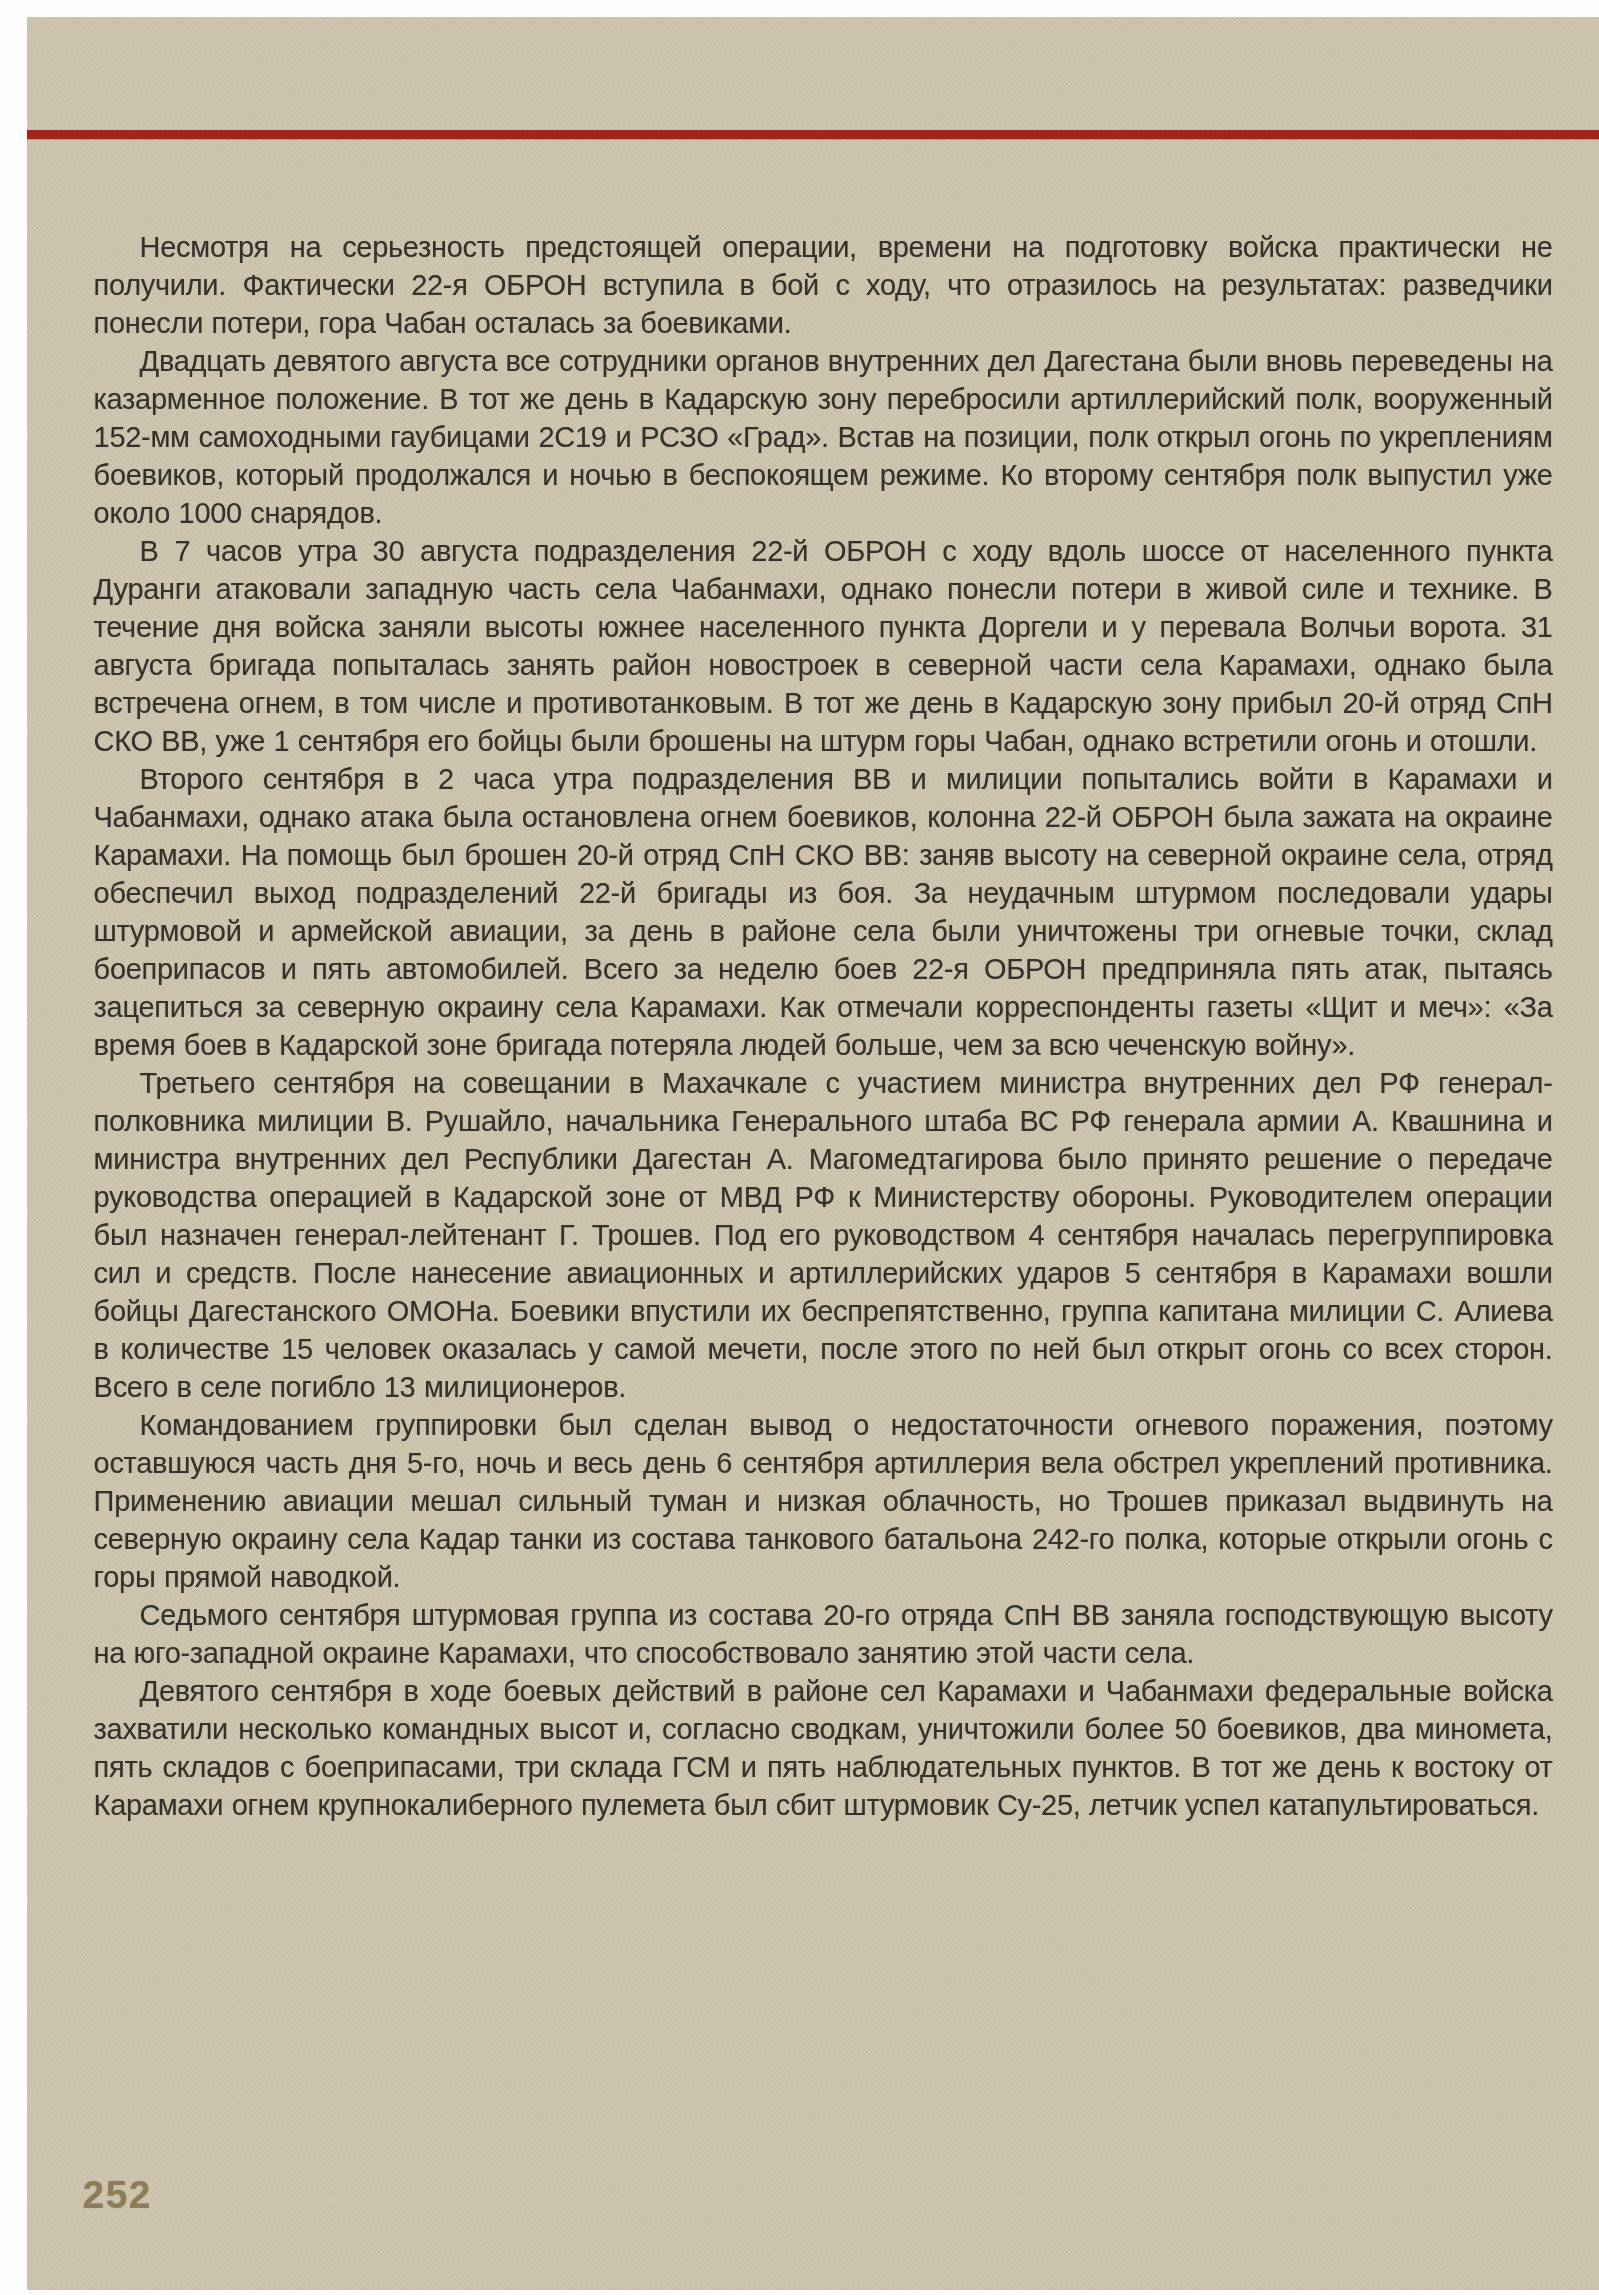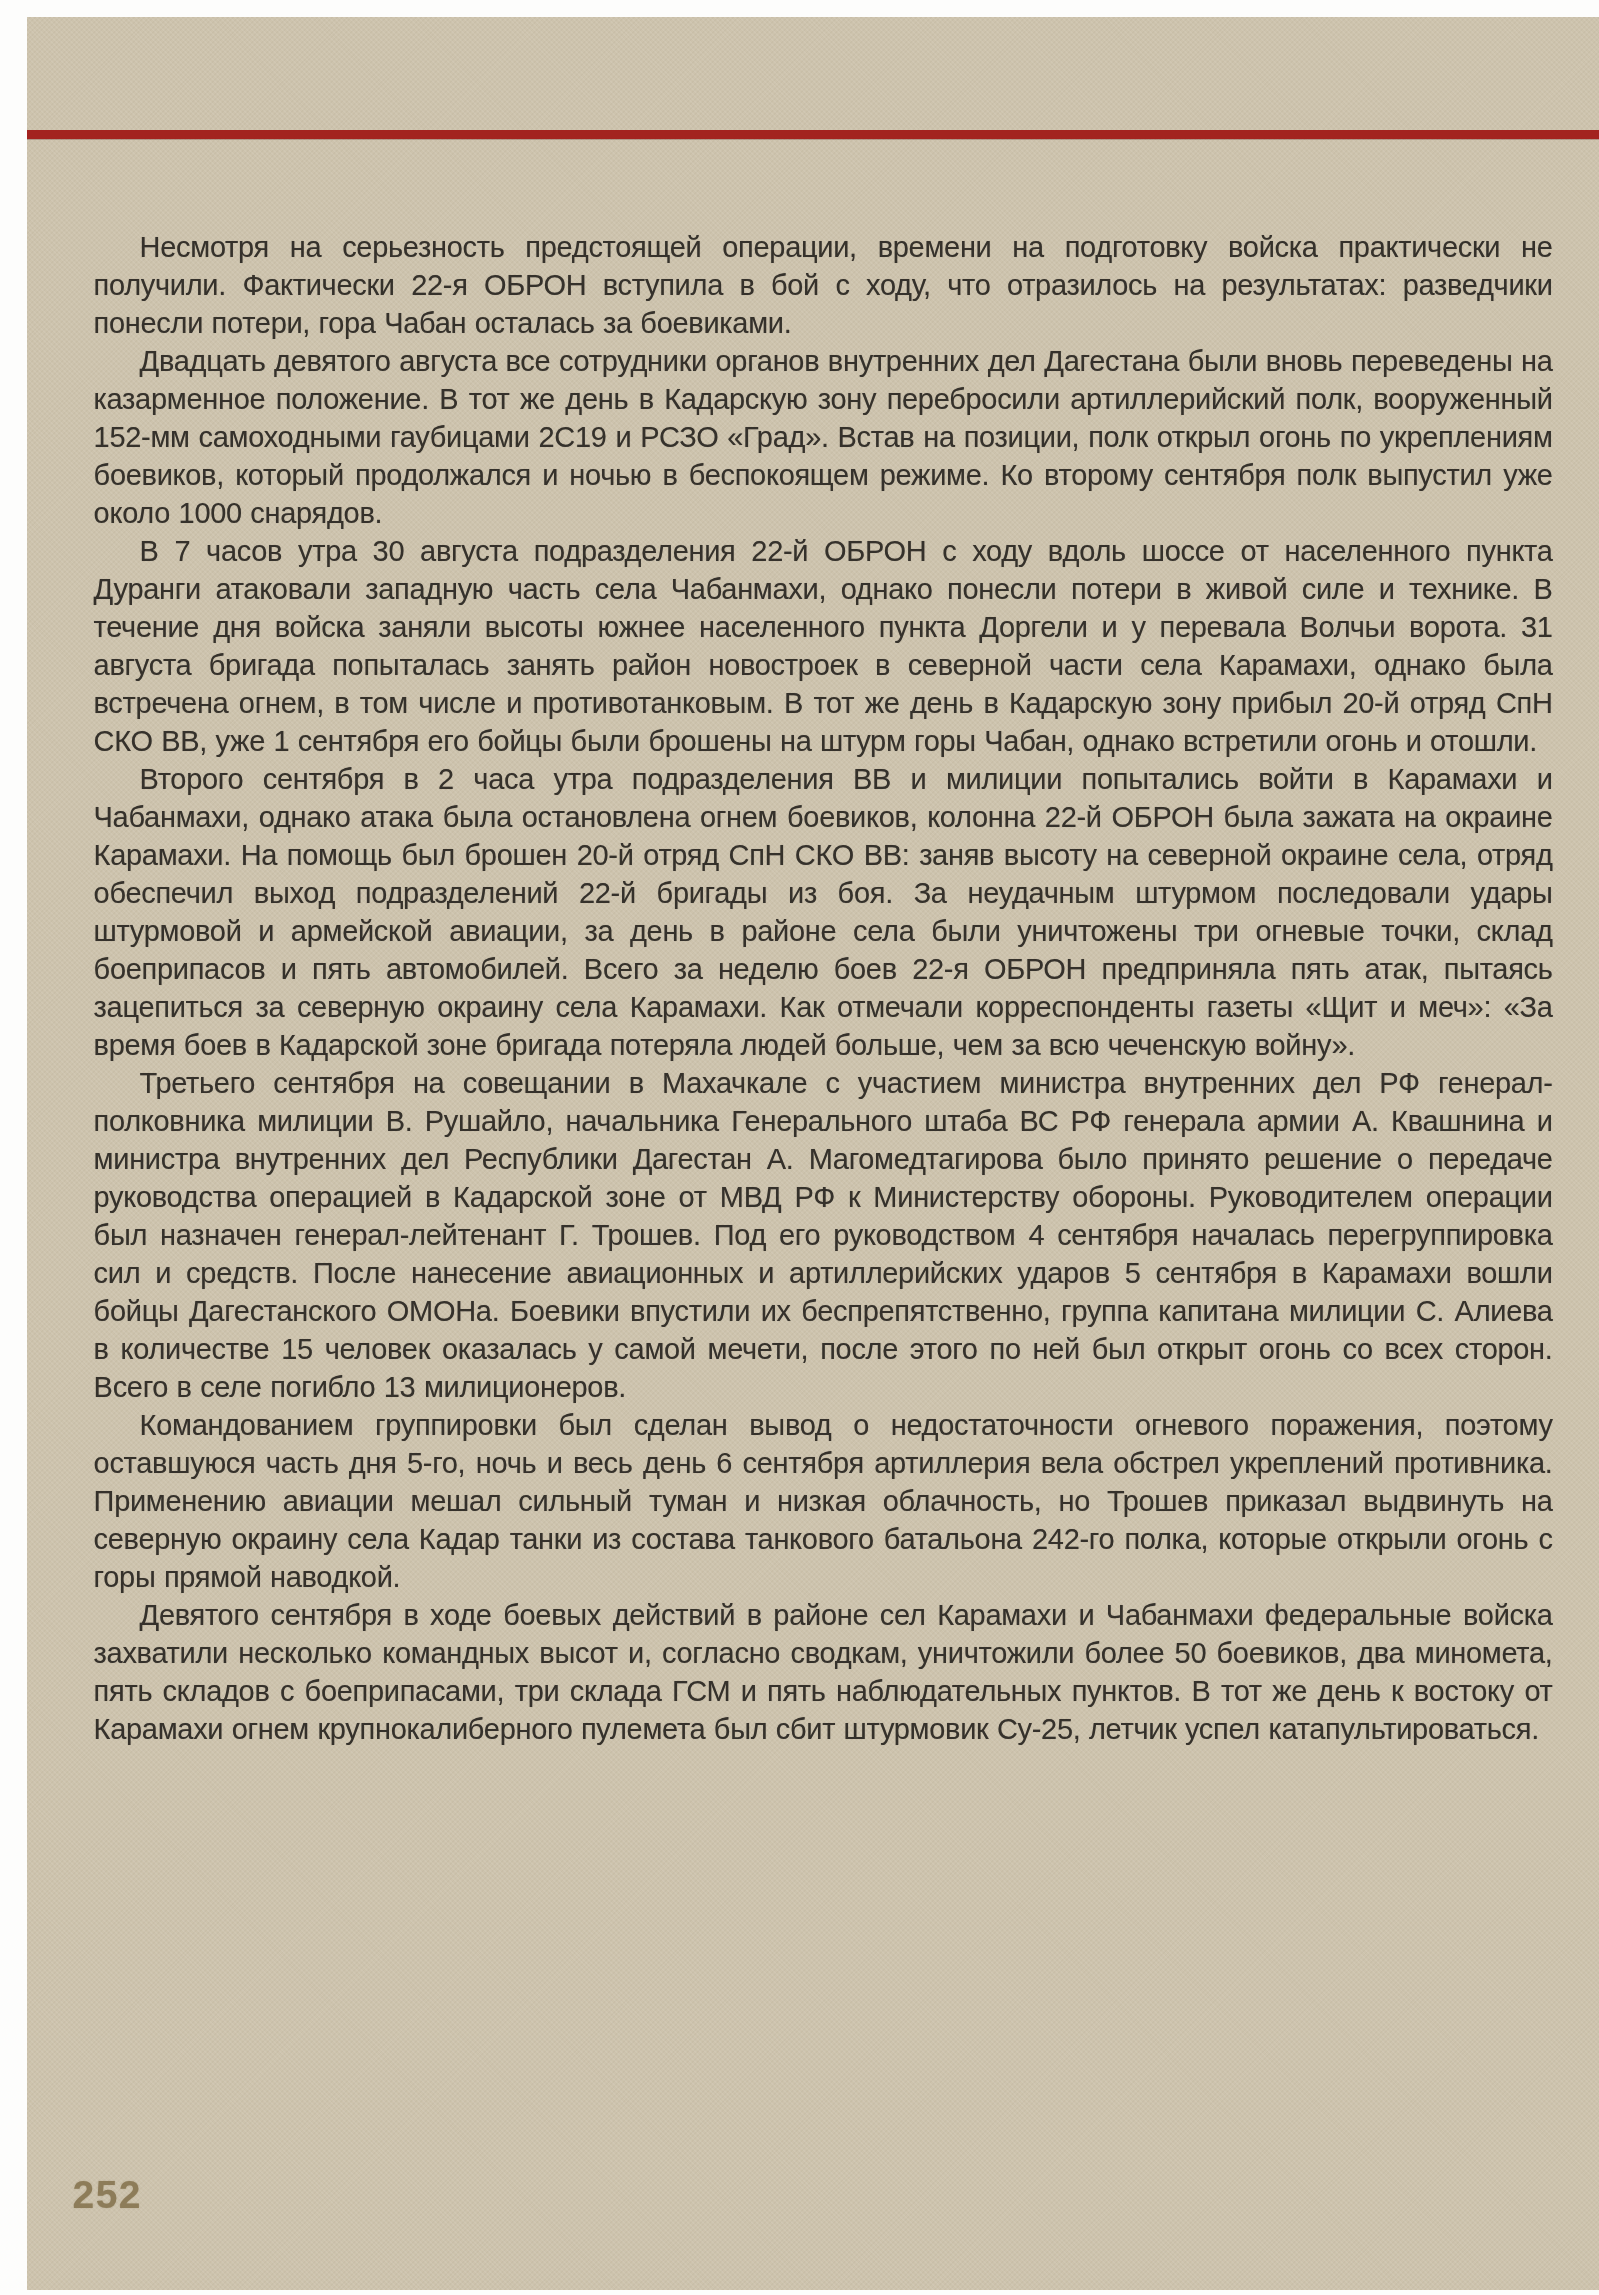--- a/index.html
+++ b/index.html
@@ -47,21 +47,21 @@
     -webkit-hyphens: auto;
     word-spacing: 0.7px;
     text-shadow: 0 0 0.7px rgba(53,49,43,0.35);
   }
   .body-text p {
     margin: 0;
     text-indent: 46px;
   }
   .page-number {
     position: absolute;
-    left: 46px;
+    left: 56px;
     top: 2156px;
     font-size: 39px;
     font-weight: 700;
     letter-spacing: 1.4px;
     color: #8d7c59;
     text-shadow: 0 0 1.4px rgba(141,124,89,0.5);
   }
 </style>
 </head>
 <body>
@@ -69,18 +69,19 @@
 <div class="scan-page">
   <div class="top-rule"></div>
 
   <div class="body-text">
     <p>Несмотря на серьезность предстоящей операции, времени на подготовку войска практически не получили. Фактически 22-я ОБРОН вступила в бой с ходу, что отразилось на результатах: разведчики понесли потери, гора Чабан осталась за боевиками.</p>
     <p>Двадцать девятого августа все сотрудники органов внутренних дел Дагестана были вновь переведены на казарменное положение. В тот же день в Кадарскую зону перебросили артиллерийский полк, вооруженный 152-мм самоходными гаубицами 2С19 и РСЗО «Град». Встав на позиции, полк открыл огонь по укреплениям боевиков, который продолжался и ночью в беспокоящем режиме. Ко второму сентября полк выпустил уже около 1000 снарядов.</p>
     <p>В 7 часов утра 30 августа подразделения 22-й ОБРОН с ходу вдоль шоссе от населенного пункта Дуранги атаковали западную часть села Чабанмахи, однако понесли потери в живой силе и технике. В течение дня войска заняли высоты южнее населенного пункта Доргели и у перевала Волчьи ворота. 31 августа бригада попыталась занять район новостроек в северной части села Карамахи, однако была встречена огнем, в том числе и противотанковым. В тот же день в Кадарскую зону прибыл 20-й отряд СпН СКО ВВ, уже 1 сентября его бойцы были брошены на штурм горы Чабан, однако встретили огонь и отошли.</p>
     <p>Второго сентября в 2 часа утра подразделения ВВ и милиции попытались войти в Карамахи и Чабанмахи, однако атака была остановлена огнем боевиков, колонна 22-й ОБРОН была зажата на окраине Карамахи. На помощь был брошен 20-й отряд СпН СКО ВВ: заняв высоту на северной окраине села, отряд обеспечил выход подразделений 22-й бригады из боя. За неудачным штурмом последовали удары штурмовой и армейской авиации, за день в районе села были уничтожены три огневые точки, склад боеприпасов и пять автомобилей. Всего за неделю боев 22-я ОБРОН предприняла пять атак, пытаясь зацепиться за северную окраину села Карамахи. Как отмечали корреспонденты газеты «Щит и меч»: «За время боев в Кадарской зоне бригада потеряла людей больше, чем за всю чеченскую войну».</p>
     <p>Третьего сентября на совещании в Махачкале с участием министра внутренних дел РФ генерал-полковника милиции В. Рушайло, начальника Генерального штаба ВС РФ генерала армии А. Квашнина и министра внутренних дел Республики Дагестан А. Магомедтагирова было принято решение о передаче руководства операцией в Кадарской зоне от МВД РФ к Министерству обороны. Руководителем операции был назначен генерал-лейтенант Г. Трошев. Под его руководством 4 сентября началась перегруппировка сил и средств. После нанесение авиационных и артиллерийских ударов 5 сентября в Карамахи вошли бойцы Дагестанского ОМОНа. Боевики впустили их беспрепятственно, группа капитана милиции С. Алиева в количестве 15 человек оказалась у самой мечети, после этого по ней был открыт огонь со всех сторон. Всего в селе погибло 13 милиционеров.</p>
     <p>Командованием группировки был сделан вывод о недостаточности огневого поражения, поэтому оставшуюся часть дня 5-го, ночь и весь день 6 сентября артиллерия вела обстрел укреплений противника. Применению авиации мешал сильный туман и низкая облачность, но Трошев приказал выдвинуть на северную окраину села Кадар танки из состава танкового батальона 242-го полка, которые открыли огонь с горы прямой наводкой.</p>
+    <p>Седьмого сентября штурмовая группа из состава 20-го отряда СпН ВВ заняла господствующую высоту на юго-западной окраине Карамахи, что способствовало занятию этой части села.</p>
     <p>Девятого сентября в ходе боевых действий в районе сел Карамахи и Чабанмахи федеральные войска захватили несколько командных высот и, согласно сводкам, уничтожили более 50 боевиков, два миномета, пять складов с боеприпасами, три склада ГСМ и пять наблюдательных пунктов. В тот же день к востоку от Карамахи огнем крупнокалиберного пулемета был сбит штурмовик Су-25, летчик успел катапультироваться.</p>
   </div>
 
   <div class="page-number">252</div>
 </div>
 
 
 </body></html>

